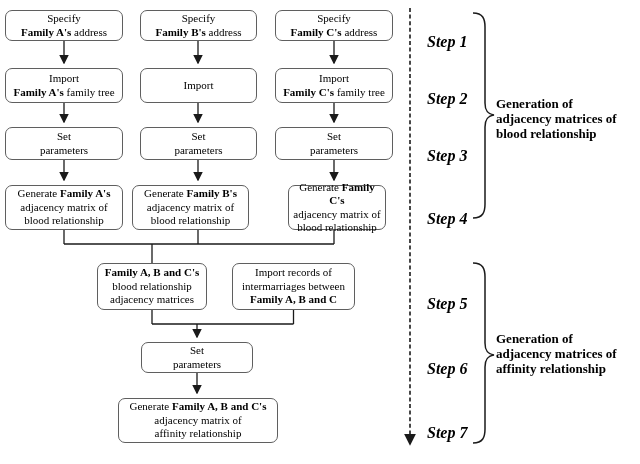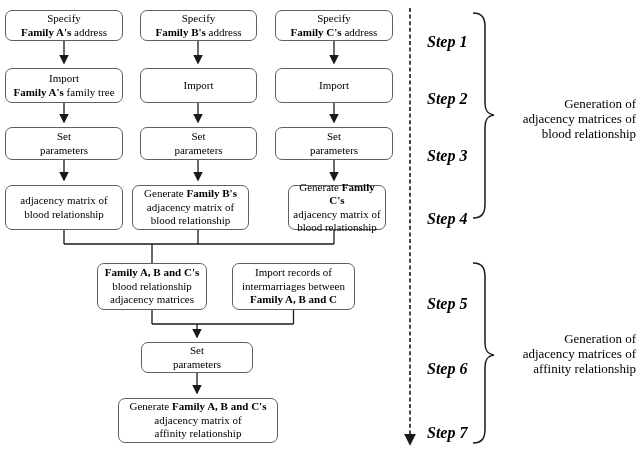--- a/index.html
+++ b/index.html
@@ -14,22 +14,22 @@
     border:1.4px solid #5f5f5f;border-radius:7px;background:#ffffff;
     display:flex;flex-direction:column;justify-content:center;align-items:center;
     text-align:center;font-size:11px;line-height:13.5px;padding:1px 2px;
   }
   .box b{font-weight:bold;}
   .step{
     position:absolute;left:427px;
     font-size:16px;font-weight:bold;font-style:italic;white-space:nowrap;
   }
   .glabel{
-    position:absolute;left:496px;width:140px;text-align:right;
-    font-weight:normal;font-size:13px;line-height:15px;
+    position:absolute;left:496px;width:140px;text-align:left;
+    font-weight:bold;font-size:13px;line-height:15px;
   }
 </style>
 </head>
 <body>
 
 <div id="canvas">
 
   <svg id="wires" viewBox="0 0 640 464" xmlns="http://www.w3.org/2000/svg">
     <defs>
       <marker id="arw" viewBox="0 0 10 10" refX="8.5" refY="5" markerWidth="7.5" markerHeight="7.5" orient="auto-start-reverse">
@@ -89,36 +89,38 @@
 
   <div class="box" style="left:5px;top:68px;width:118px;height:35px">
     <div><span>Import</span></div>
     <div><b>Family A's</b><span> family tree</span></div>
   </div>
   <div class="box" style="left:140px;top:68px;width:117px;height:35px">
     <div><span>Import</span></div>
   </div>
   <div class="box" style="left:275px;top:68px;width:118px;height:35px">
     <div><span>Import</span></div>
+    <div><b>Family C's</b><span> family tree</span></div>
   </div>
 
   <div class="box" style="left:5px;top:127px;width:118px;height:33px">
     <div><span>Set</span></div>
     <div><span>parameters</span></div>
   </div>
   <div class="box" style="left:140px;top:127px;width:117px;height:33px">
     <div><span>Set</span></div>
     <div><span>parameters</span></div>
   </div>
   <div class="box" style="left:275px;top:127px;width:118px;height:33px">
     <div><span>Set</span></div>
     <div><span>parameters</span></div>
   </div>
 
   <div class="box" style="left:5px;top:185px;width:118px;height:45px">
+    <div><span>Generate </span><b>Family A's</b></div>
     <div><span>adjacency matrix of</span></div>
     <div><span>blood relationship</span></div>
   </div>
   <div class="box" style="left:132px;top:185px;width:117px;height:45px">
     <div><span>Generate </span><b>Family B's</b></div>
     <div><span>adjacency matrix of</span></div>
     <div><span>blood relationship</span></div>
   </div>
   <div class="box" style="left:288px;top:185px;width:98px;height:45px">
     <div><span>Generate </span><b>Family C's</b></div>

